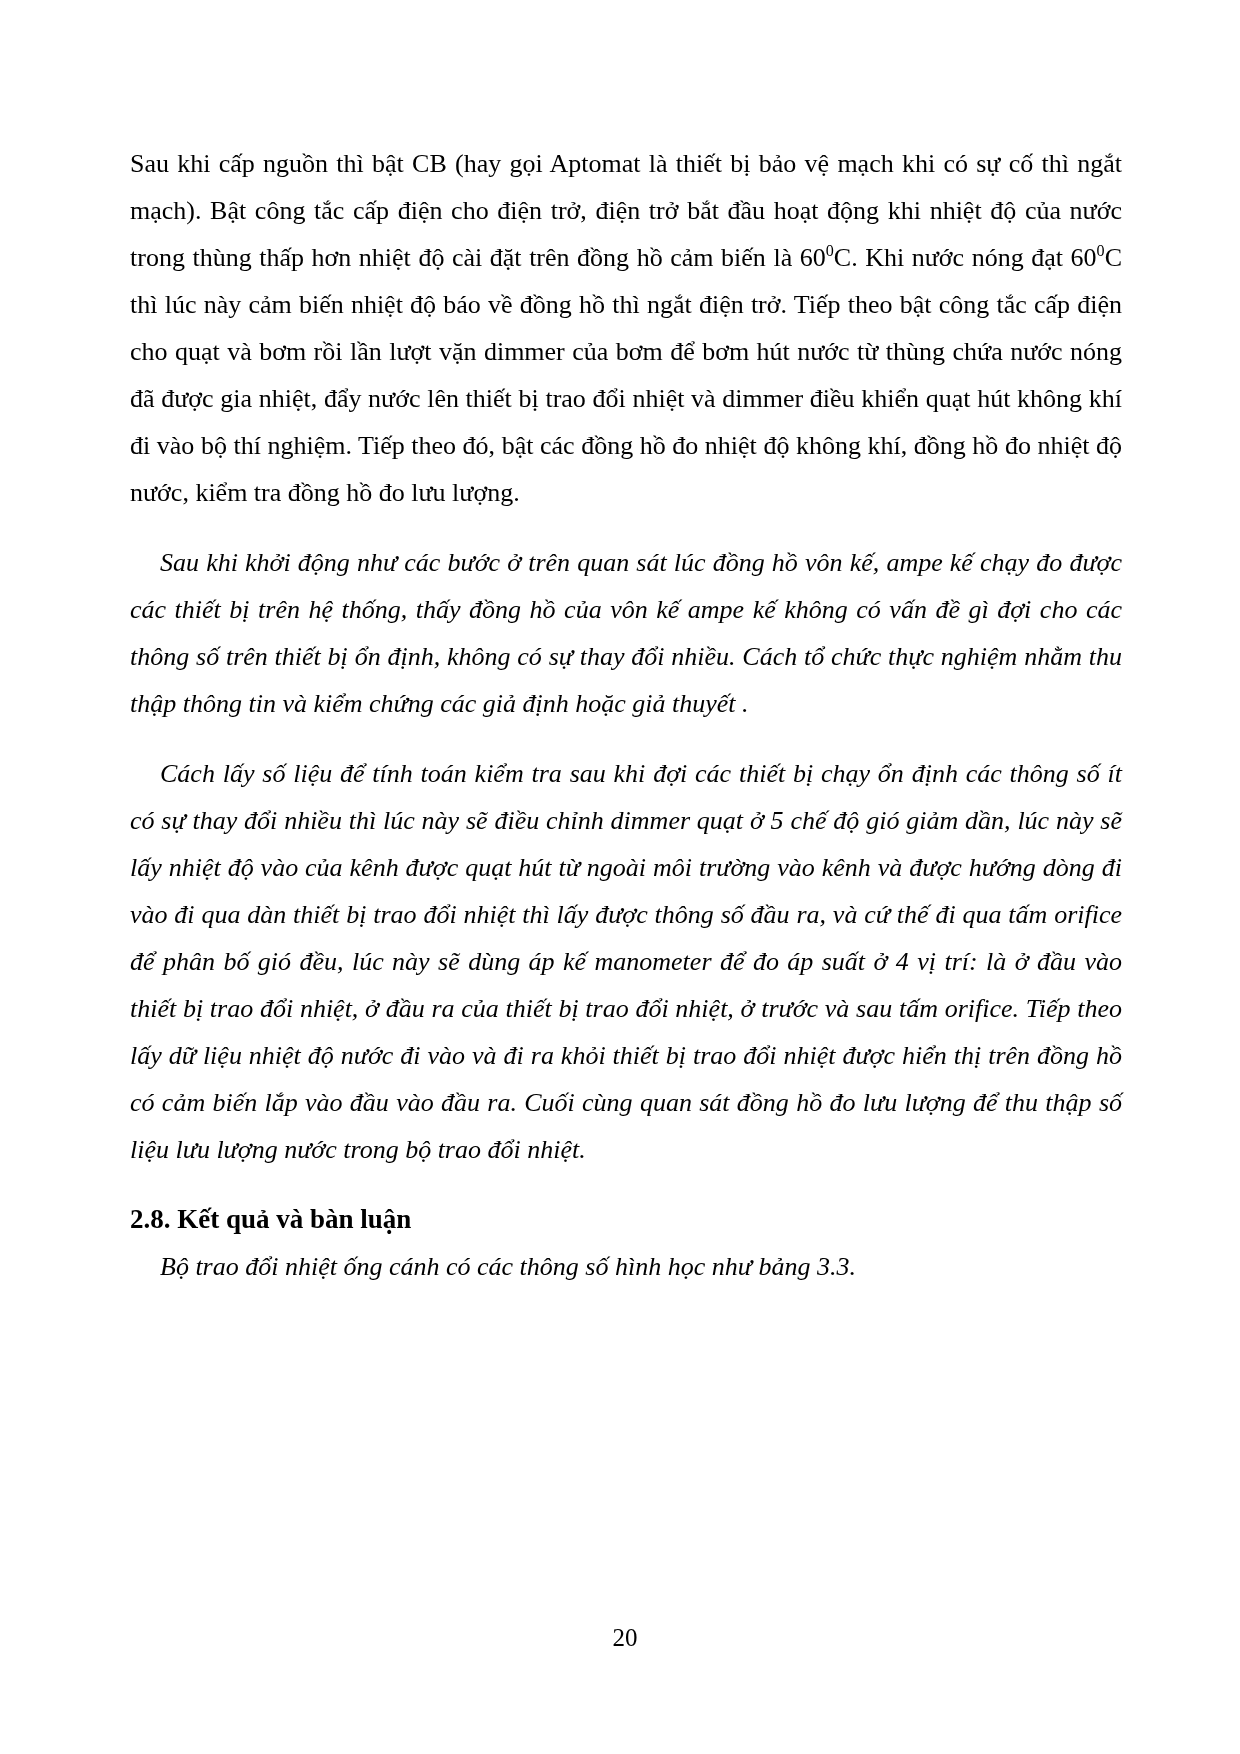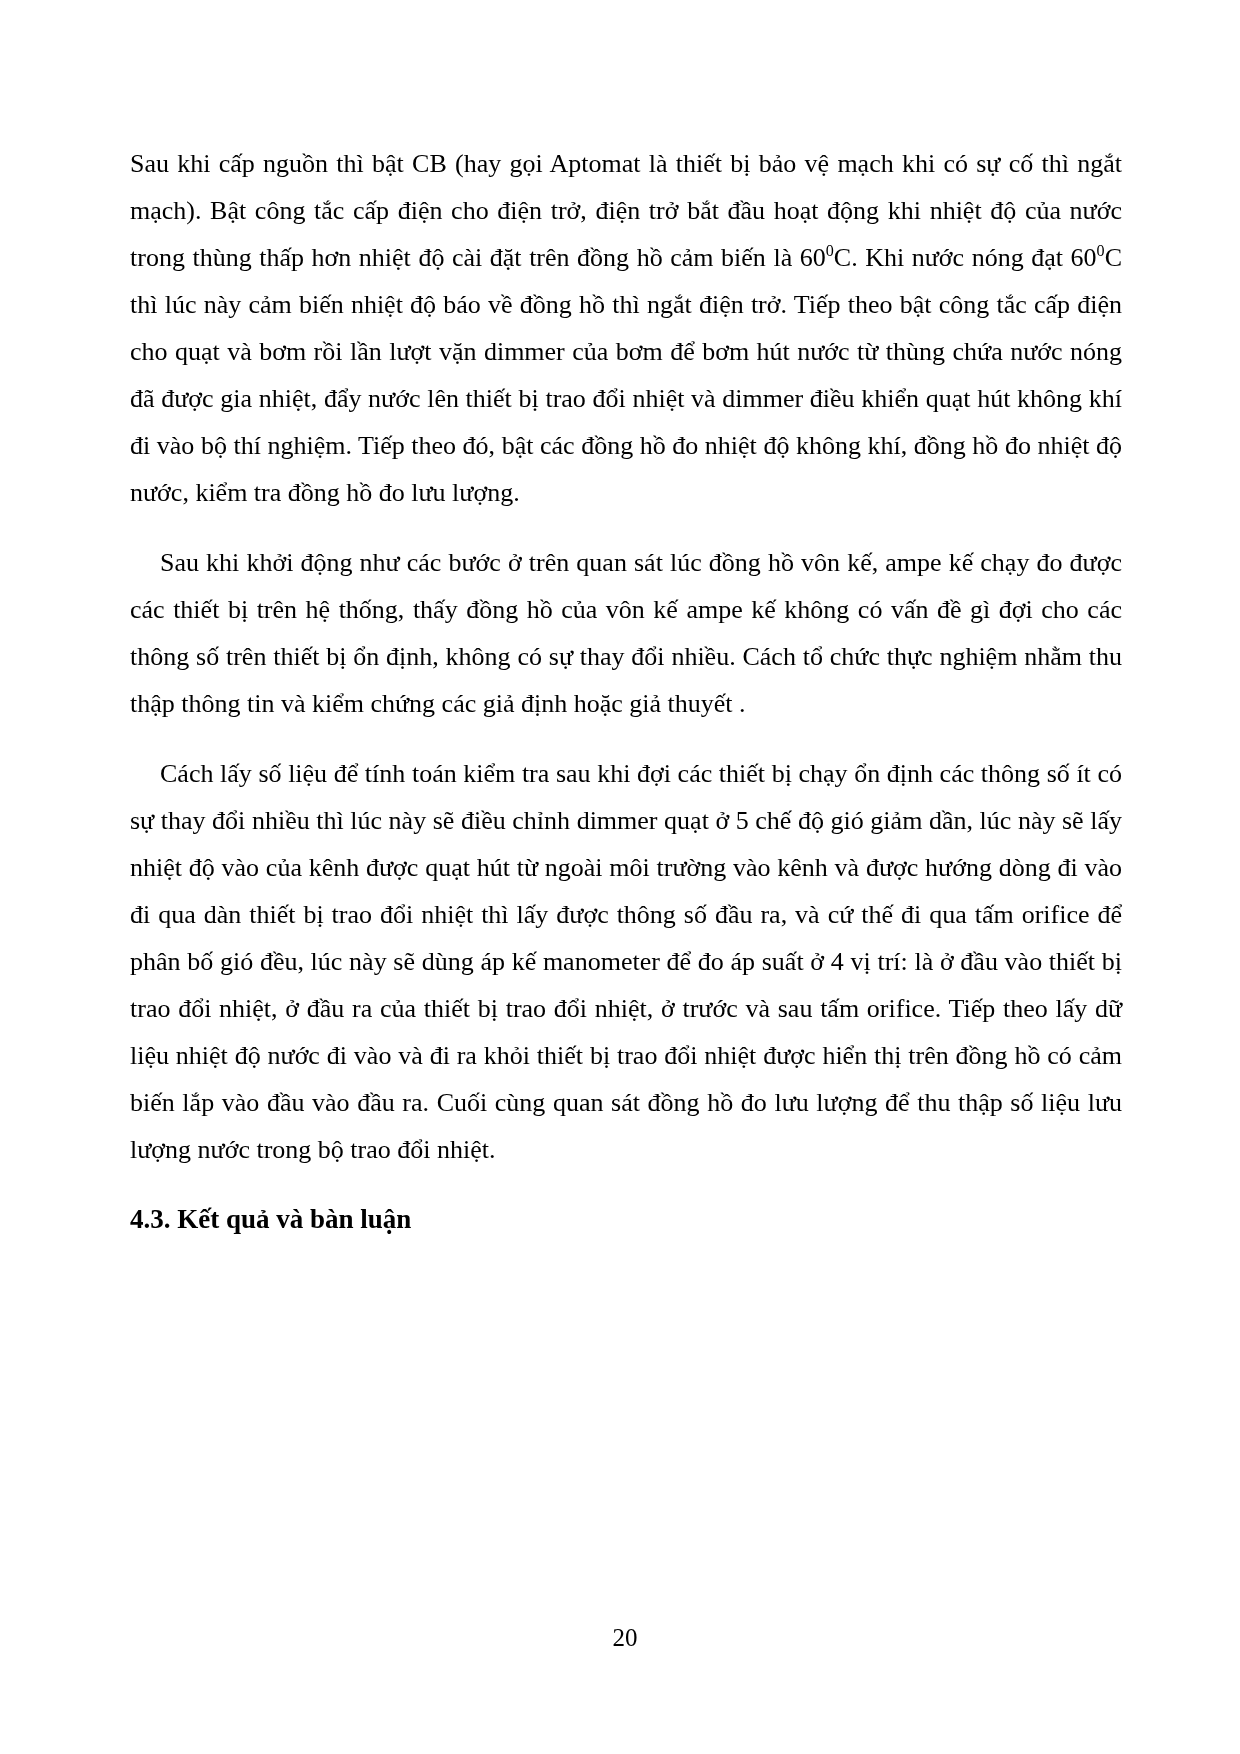--- a/index.html
+++ b/index.html
@@ -25,20 +25,21 @@
   }
   .para {
     margin: 0 0 23px 0;
     font-size: 26px;
     line-height: 47px;
     text-align: justify;
     text-justify: inter-word;
   }
   .para.indent {
     text-indent: 30px;
+    font-style: italic;
   }
   .para.no-indent {
     text-indent: 0;
   }
   .para sup {
     font-size: 0.62em;
     vertical-align: super;
     line-height: 0;
   }
   .section-heading {
@@ -62,19 +63,20 @@
   }
 </style>
 </head>
 <body>
 
 <div class="page">
   <div class="text-block">
     <p class="para no-indent">Sau khi cấp nguồn thì bật CB (hay gọi Aptomat là thiết bị bảo vệ mạch khi có sự cố thì ngắt mạch). Bật công tắc cấp điện cho điện trở, điện trở bắt đầu hoạt động khi nhiệt độ của nước trong thùng thấp hơn nhiệt độ cài đặt trên đồng hồ cảm biến là 60<sup>0</sup>C. Khi nước nóng đạt 60<sup>0</sup>C thì lúc này cảm biến nhiệt độ báo về đồng hồ thì ngắt điện trở. Tiếp theo bật công tắc cấp điện cho quạt và bơm rồi lần lượt vặn dimmer của bơm để bơm hút nước từ thùng chứa nước nóng đã được gia nhiệt, đẩy nước lên thiết bị trao đổi nhiệt và dimmer điều khiển quạt hút không khí đi vào bộ thí nghiệm. Tiếp theo đó, bật các đồng hồ đo nhiệt độ không khí, đồng hồ đo nhiệt độ nước, kiểm tra đồng hồ đo lưu lượng.</p>
     <p class="para indent">Sau khi khởi động như các bước ở trên quan sát lúc đồng hồ vôn kế, ampe kế chạy đo được các thiết bị trên hệ thống, thấy đồng hồ của vôn kế ampe kế không có vấn đề gì đợi cho các thông số trên thiết bị ổn định, không có sự thay đổi nhiều. Cách tổ chức thực nghiệm nhằm thu thập thông tin và kiểm chứng các giả định hoặc giả thuyết .</p>
     <p class="para indent">Cách lấy số liệu để tính toán kiểm tra sau khi đợi các thiết bị chạy ổn định các thông số ít có sự thay đổi nhiều thì lúc này sẽ điều chỉnh dimmer quạt ở 5 chế độ gió giảm dần, lúc này sẽ lấy nhiệt độ vào của kênh được quạt hút từ ngoài môi trường vào kênh và được hướng dòng đi vào đi qua dàn thiết bị trao đổi nhiệt thì lấy được thông số đầu ra, và cứ thế đi qua tấm orifice để phân bố gió đều, lúc này sẽ dùng áp kế manometer để đo áp suất ở 4 vị trí: là ở đầu vào thiết bị trao đổi nhiệt, ở đầu ra của thiết bị trao đổi nhiệt, ở trước và sau tấm orifice. Tiếp theo lấy dữ liệu nhiệt độ nước đi vào và đi ra khỏi thiết bị trao đổi nhiệt được hiển thị trên đồng hồ có cảm biến lắp vào đầu vào đầu ra. Cuối cùng quan sát đồng hồ đo lưu lượng để thu thập số liệu lưu lượng nước trong bộ trao đổi nhiệt.</p>
-    <h3 class="section-heading">4.3. Kết quả và bàn luận</h3>
+    <h3 class="section-heading">2.8. Kết quả và bàn luận</h3>
+    <p class="para indent closing">Bộ trao đổi nhiệt ống cánh có các thông số hình học như bảng 3.3.</p>
   </div>
 
   <div class="page-footer">
     <span>20</span>
   </div>
 </div>
 
 </body></html>

